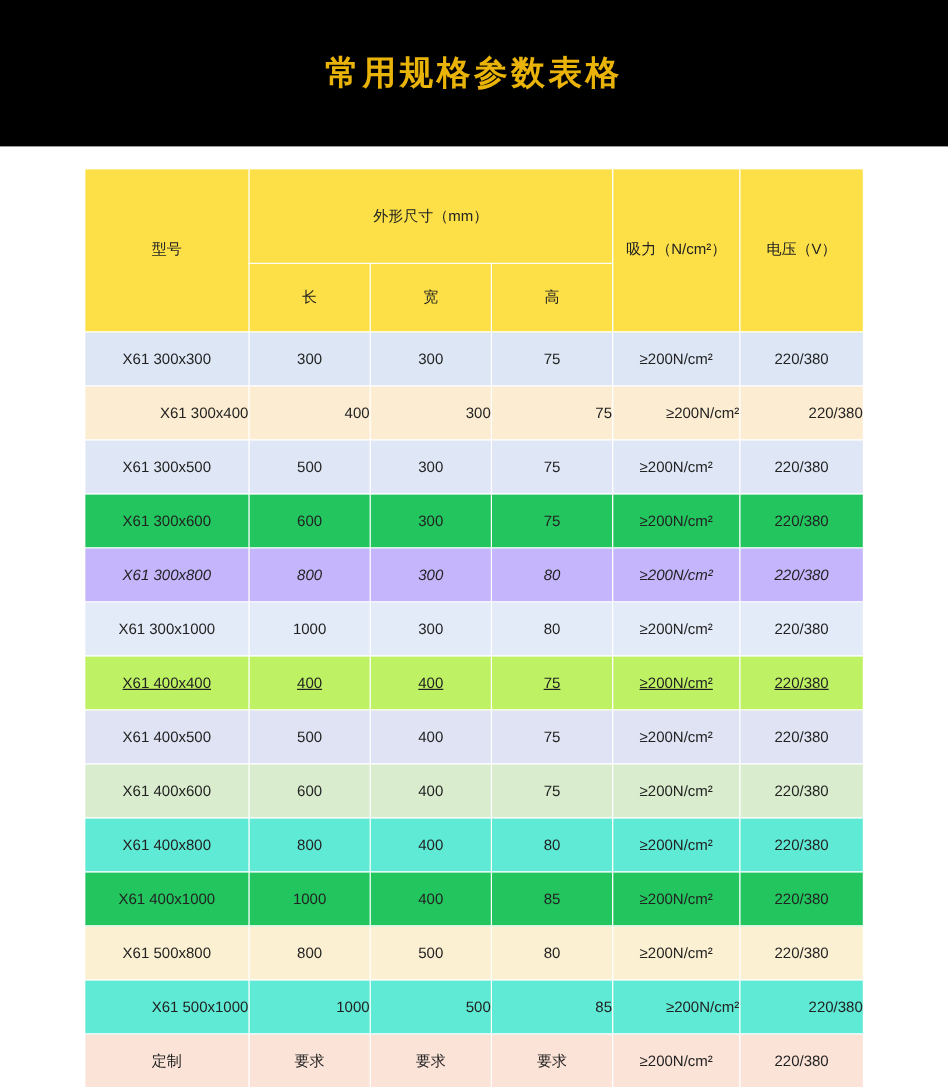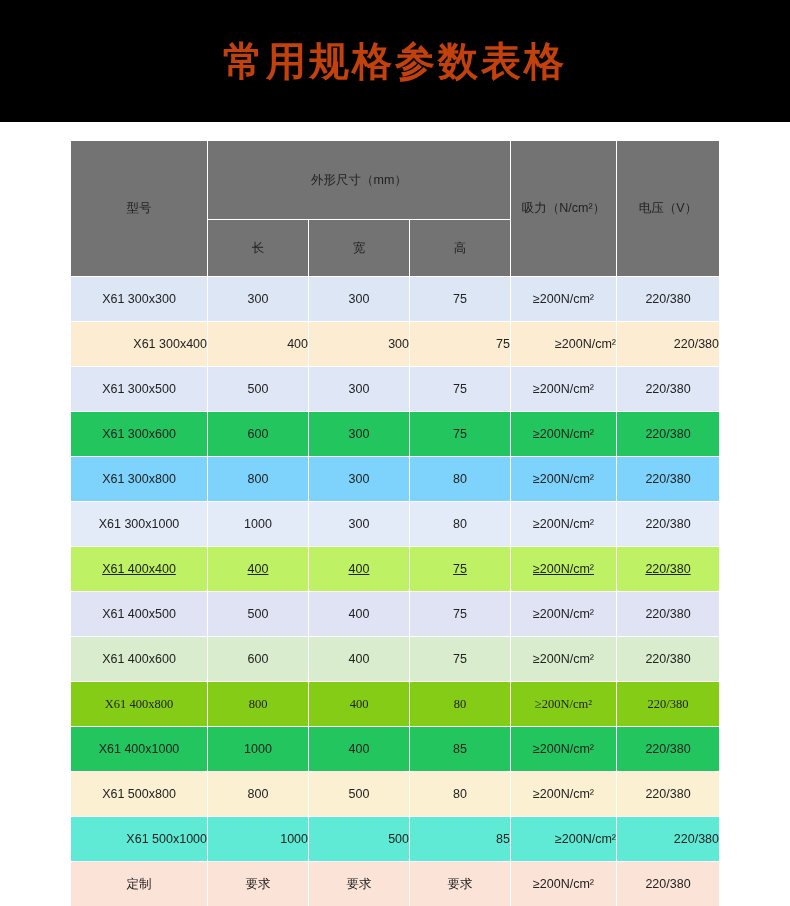--- a/index.html
+++ b/index.html
@@ -22,22 +22,22 @@
   }
   .banner {
     width: 790px;
     height: 122px;
     background: #000000;
     display: flex;
     align-items: center;
     justify-content: center;
   }
   .banner-title {
-    color: #c2410c;
-    font-size: 40px;
+    color: #eab308;
+    font-size: 28px;
     font-weight: bold;
     letter-spacing: 3px;
     font-family: "Liberation Sans", sans-serif;
   }
   .table-wrap {
     padding: 18px 70px 0 70px;
     box-sizing: border-box;
   }
   table.spec {
     border-collapse: collapse;
@@ -47,21 +47,21 @@
   table.spec td, table.spec th {
     border: 1px solid #ffffff;
     text-align: center;
     vertical-align: middle;
     font-size: 12.5px;
     color: #222222;
     padding: 0;
     font-weight: normal;
   }
   thead th {
-    background: #737373;
+    background: #fde047;
     font-weight: bold;
     font-size: 14px;
     color: #111111;
   }
   th.model-col {
     width: 136px;
     height: 134px;
   }
   th.dim-group {
     height: 78px;
@@ -93,26 +93,26 @@
   td.model {
     font-size: 13px;
   }
   td.custom {
     font-size: 14px;
   }
   tbody tr.r-blue td { background: #dde6f5; }
   tbody tr.r-cream td { background: #fcedd2; text-align: right; }
   tbody tr.r-lblue td { background: #dfe7f7; }
   tbody tr.r-green td { background: #22c55e; }
-  tbody tr.r-peach td { background: #7dd3fc; }
+  tbody tr.r-peach td { background: #c4b5fd; font-style: italic; }
   tbody tr.r-paleblue td { background: #e3eaf8; }
   tbody tr.r-yellow td { background: #bef264; text-decoration: underline; }
   tbody tr.r-lavender td { background: #dfe3f3; }
   tbody tr.r-mint td { background: #d9eccd; margin-top: 23px; }
-  tbody tr.r-rose td { background: #84cc16; font-family: Liberation Serif, serif; }
+  tbody tr.r-rose td { background: #5eead4; }
   tbody tr.r-softblue td { background: #22c55e; }
   tbody tr.r-sand td { background: #fcf0d3; }
   tbody tr.r-ice td { background: #5eead4; text-align: right; }
   tbody tr.r-blush td { background: #fbe3d8; }
 </style>
 </head>
 <body>
 
 <div class="page">
 

